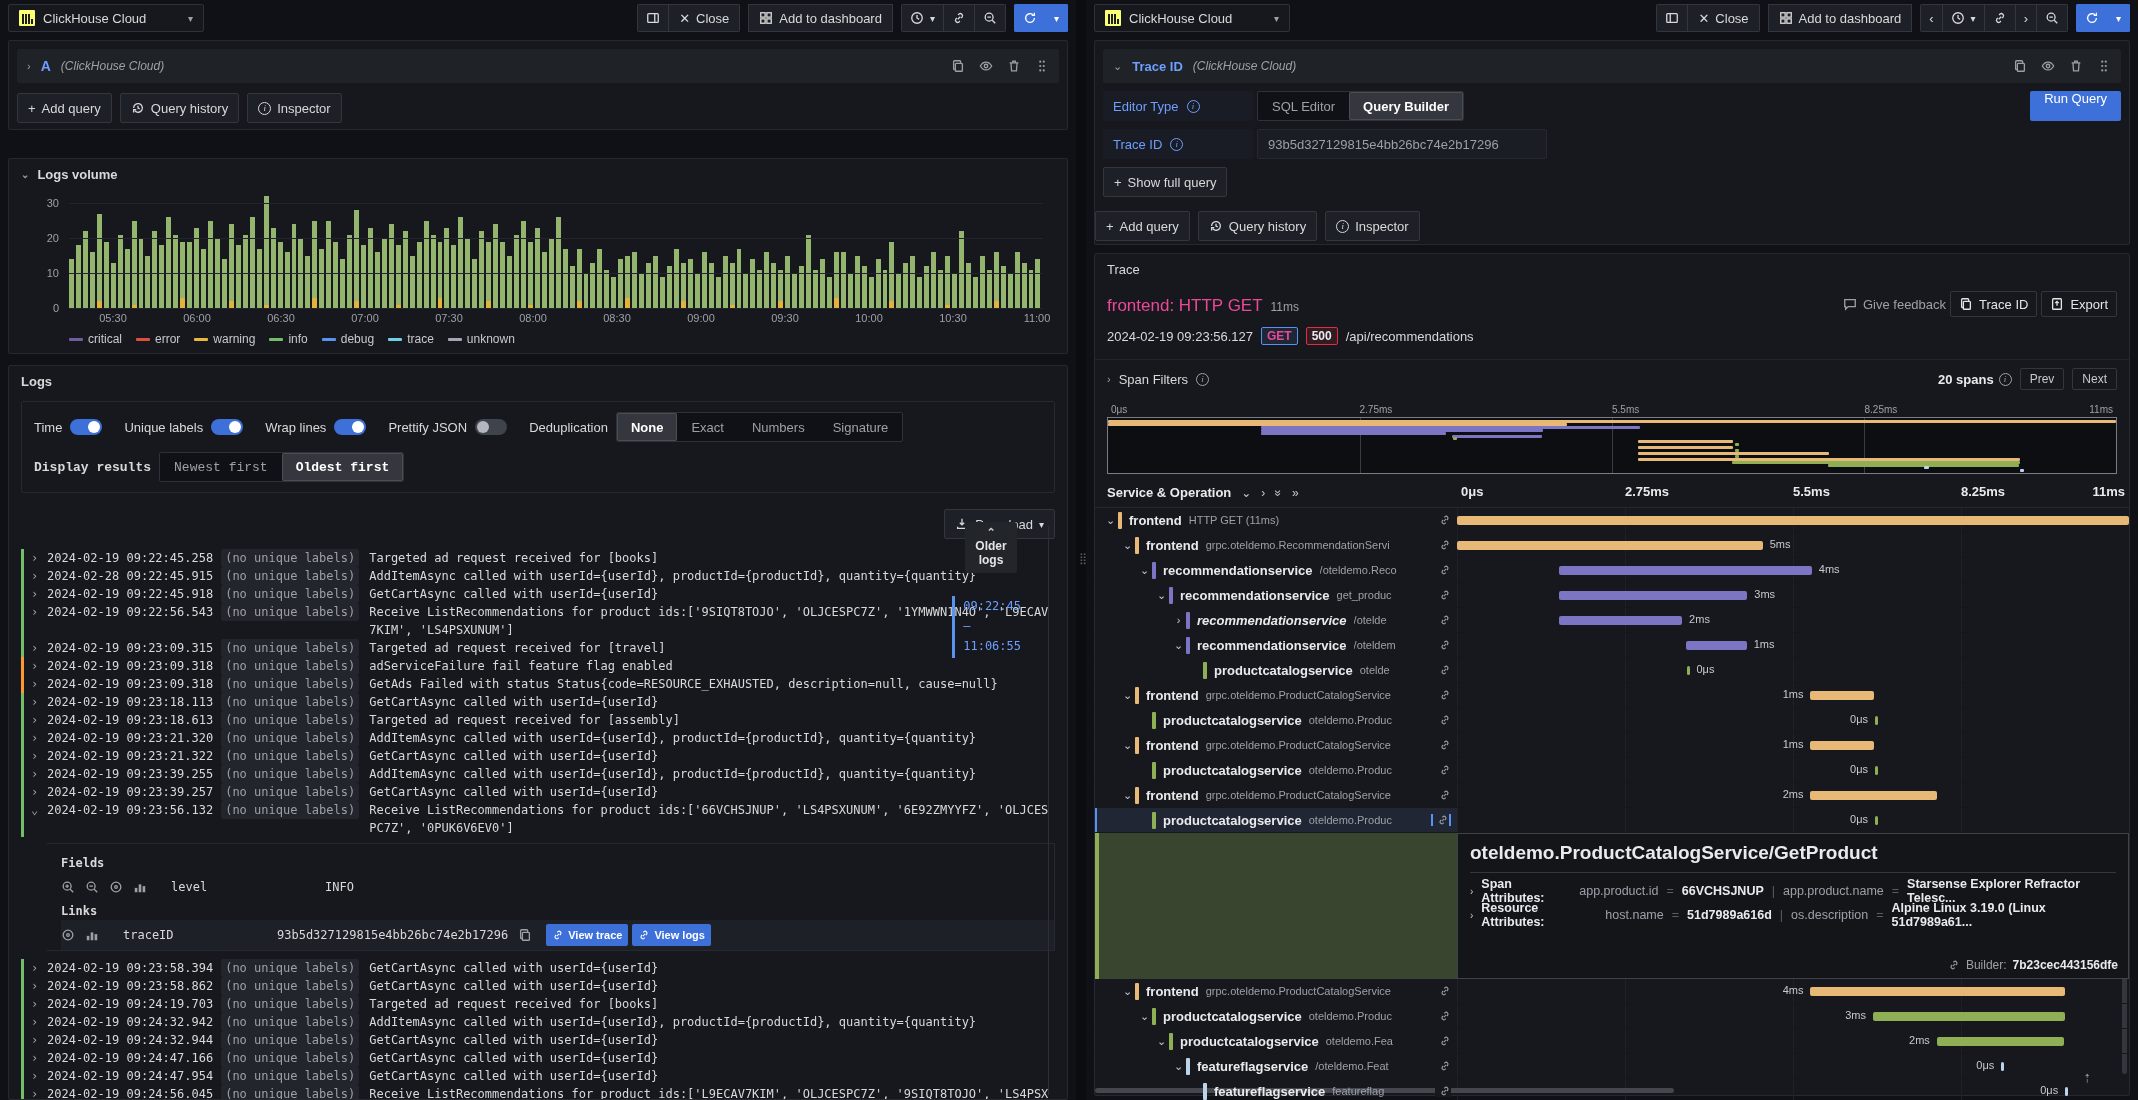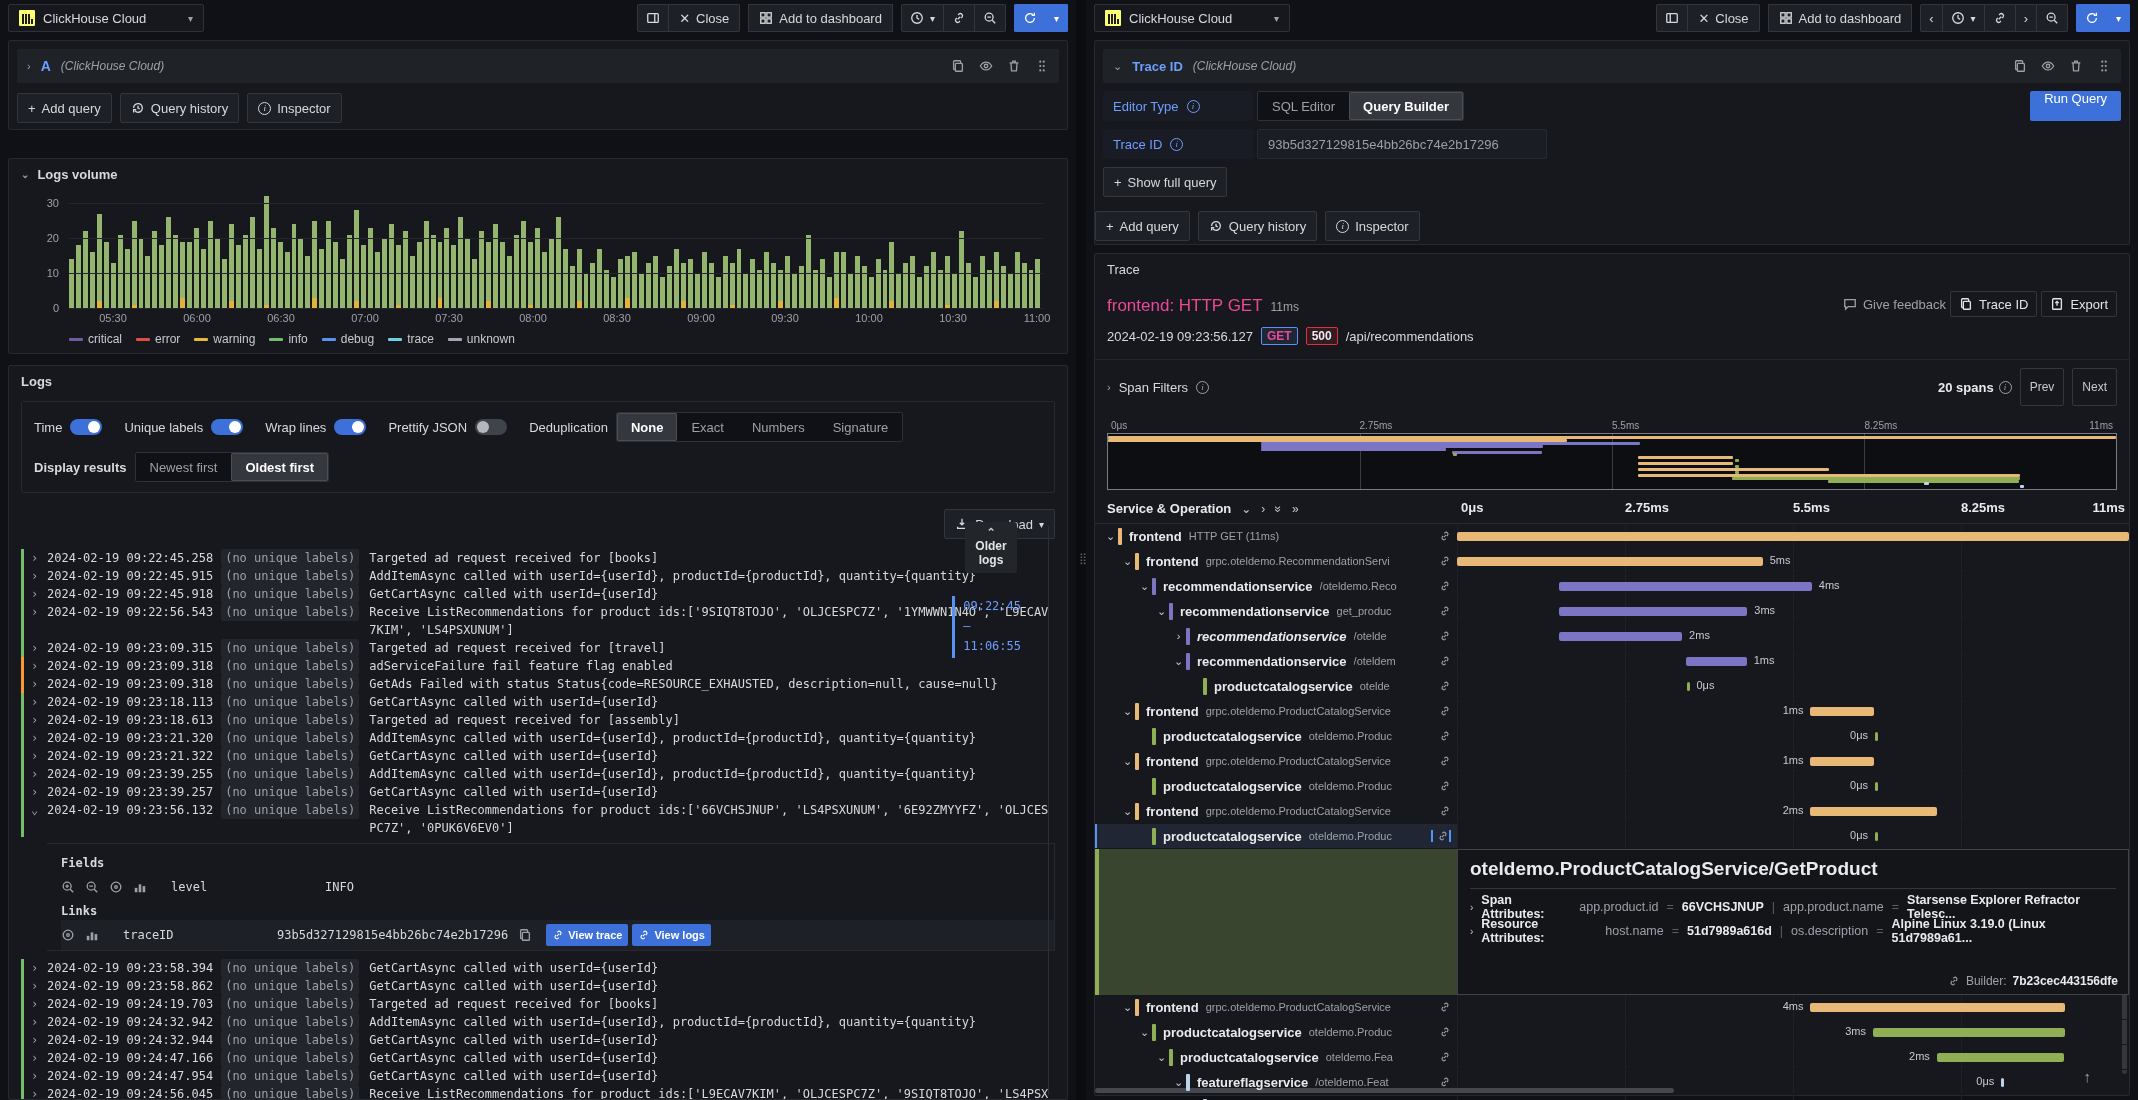--- a/index.html
+++ b/index.html
@@ -69,21 +69,21 @@
   .lv-xlab { position: absolute; top: 116px; font-size: 11px; color: #9da0a8; transform: translateX(-50%); }
   #lv-legend { position: absolute; left: 48px; top: 136px; display: flex; gap: 14px; }
   .leg-item { display: flex; align-items: center; gap: 5px; font-size: 12px; color: #c7c9cd; cursor: pointer; }
   .leg-swatch { width: 14px; height: 3px; border-radius: 1px; }
 
   
   #logs-panel { top: 365px; height: 735px; padding: 8px 12px; overflow: hidden; }
   .logs-title { font-weight: bold; }
   #log-controls { border: 1px solid #26292f; border-radius: 2px; margin-top: 12px; padding: 10px 12px; }
   .ctl-row { display: flex; align-items: center; gap: 22px; }
-  .ctl-row + .ctl-row { margin-top: 10px; }
+  .ctl-row + .ctl-row { margin-top: 10px; font-family: Liberation Mono, monospace; }
   .ctl { display: flex; align-items: center; gap: 8px; }
   .ctl-label { font-size: 13px; color: #d8d9da; }
   .toggle { width: 32px; height: 16px; border-radius: 9px; position: relative; cursor: pointer; background: #3f434b; }
   .toggle.on { background: #3d71d9; }
   .toggle .knob { position: absolute; top: 2px; left: 2px; width: 12px; height: 12px; border-radius: 50%; background: #b4b7bd; }
   .toggle.on .knob { left: auto; right: 2px; background: #fff; }
   .dl-row { display: flex; justify-content: flex-end; margin-top: 16px; }
   .log-list { margin-top: 10px; font-family: "DejaVu Sans Mono", monospace; font-size: 12px; line-height: 18px; position: relative; }
   .log-row { display: flex; align-items: flex-start; }
   .lr-bar { width: 3px; align-self: stretch; margin-right: 7px; }
@@ -116,21 +116,21 @@
   .tr-actions { margin-left: auto; display: flex; gap: 4px; align-items: center; }
   .ghost-btn { display: inline-flex; gap: 6px; align-items: center; color: #9da0a8; cursor: pointer; font-size: 13px; }
   .line-btn { display: inline-flex; gap: 6px; align-items: center; border: 1px solid #33363c; background: #16181d; color: #e3e4e6; border-radius: 2px; height: 26px; padding: 0 8px; font-size: 13px; font-weight: 500; cursor: pointer; }
   .tr-sub { display: flex; align-items: center; gap: 8px; margin-top: 10px; }
   .badge { border-radius: 2px; padding: 1px 5px; font-size: 12px; font-weight: bold; }
   .badge.get { border: 1px solid #5794f2; background: rgba(87,148,242,.12); color: #ec4899; }
   .badge.err { border: 1px solid #e02f44; background: rgba(224,47,68,.15); color: #e9eaec; }
   .filters-row { display: flex; align-items: center; margin-top: 14px; border-top: 1px solid #22252b; padding: 8px 12px; }
   .filters-row .exp { color: #9da0a8; font-size: 11px; margin-right: 8px; }
   .filters-right { margin-left: auto; display: flex; align-items: center; gap: 8px; }
-  .pn-btn { border: 1px solid #33363c; color: #c7c9cd; border-radius: 2px; padding: 11px 9px; font-size: 12px; cursor: pointer; background: transparent; }
+  .pn-btn { border: 1px solid #33363c; color: #c7c9cd; border-radius: 2px; padding: 3px 9px; font-size: 12px; cursor: pointer; background: transparent; }
   .spans-count { font-weight: bold; color: #e9eaec; display: flex; gap: 5px; align-items: center; }
 
   #minimap { position: relative; margin: 6px 12px 0; height: 70px; }
   .mm-ticks { position: relative; height: 13px; font-size: 10px; color: #9da0a8; }
   #mm-box { position: absolute; top: 13px; left: 0; right: 0; bottom: 0; border: 1px solid #7a7d84; background: #0d0e11; }
   .mm-grid { position: absolute; top: 0; bottom: 0; width: 1px; background: #3a3d44; }
   .mm-bar { position: absolute; border-radius: 1px; }
 
   #svc-header { display: flex; align-items: center; height: 30px; border-bottom: 1px solid #26292f; margin-top: 4px; font-weight: bold; color: #e9eaec; position: relative; }
   .svc-left { width: 362px; display: flex; align-items: center; gap: 10px; padding-left: 12px; flex: none; }
@@ -868,21 +868,21 @@
         <div class="log-row">
           <div class="lr-bar info"></div>
           <span class="lr-chev">›</span>
           <span class="lr-time">2024-02-19 09:22:45.258</span>
           <span class="lr-labels">(no unique labels)</span>
           <span class="lr-msg">Targeted ad request received for [books]</span>
         </div>
         <div class="log-row">
           <div class="lr-bar info"></div>
           <span class="lr-chev">›</span>
-          <span class="lr-time">2024-02-19 09:22:45.915</span>
+          <span class="lr-time">2024-02-28 09:22:45.915</span>
           <span class="lr-labels">(no unique labels)</span>
           <span class="lr-msg">AddItemAsync called with userId={userId}, productId={productId}, quantity={quantity}</span>
         </div>
         <div class="log-row">
           <div class="lr-bar info"></div>
           <span class="lr-chev">›</span>
           <span class="lr-time">2024-02-19 09:22:45.918</span>
           <span class="lr-labels">(no unique labels)</span>
           <span class="lr-msg">GetCartAsync called with userId={userId}</span>
         </div>

